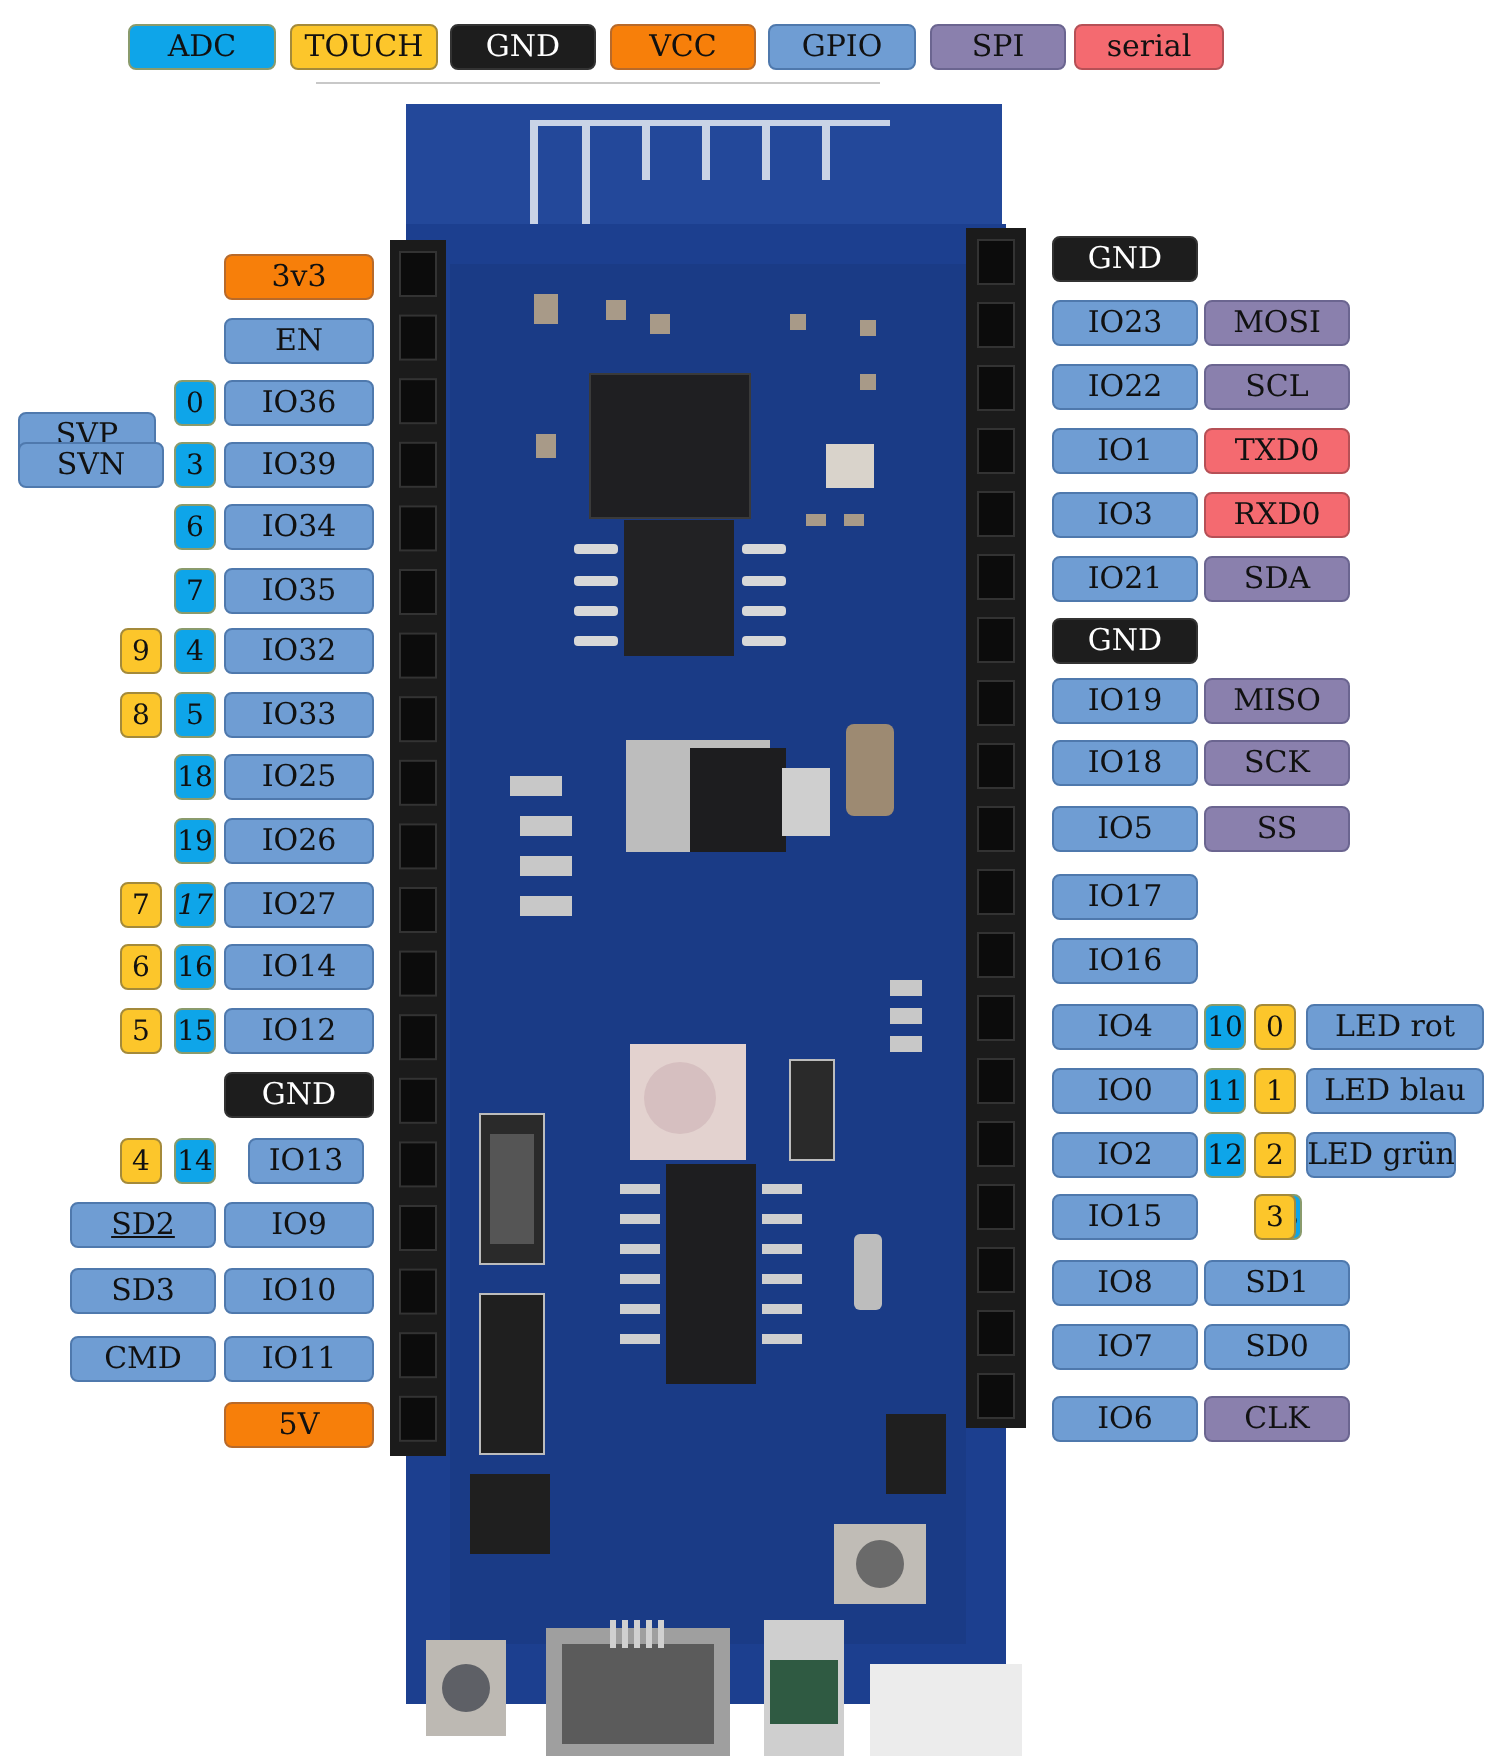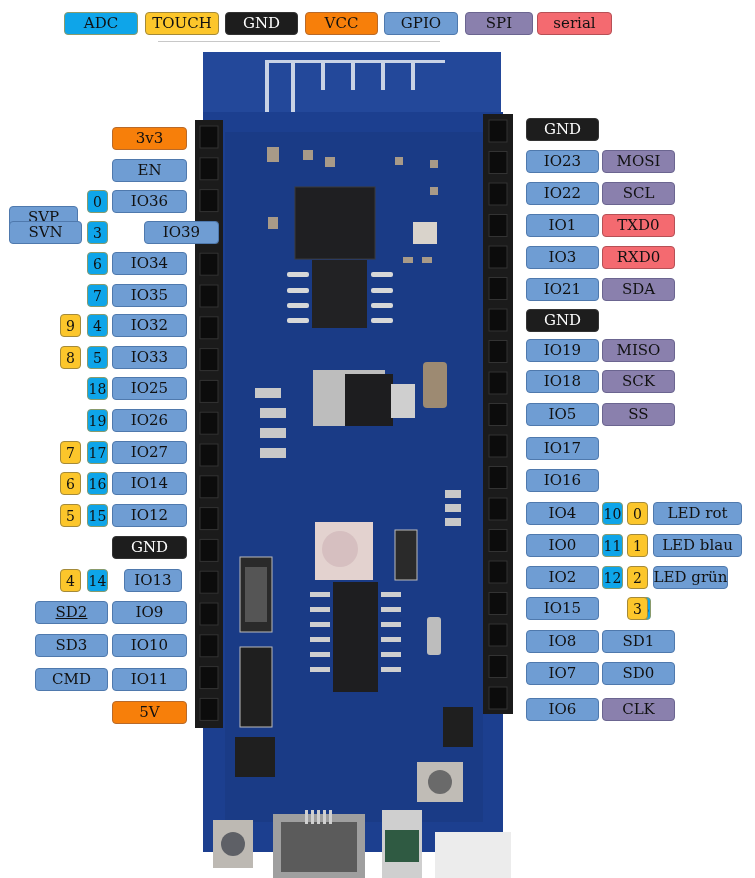--- a/index.html
+++ b/index.html
@@ -210,39 +210,39 @@
 
   <rect x="240" y="780" width="76" height="60" fill="#ececec"></rect>
 </svg>
 
 <div id="left">
     <div class="tag vcc" style="left: 112px; top: 127px; width: 75px;">3v3</div>
     <div class="tag gpio" style="left: 112px; top: 159px; width: 75px;">EN</div>
     <div class="tag gpio" style="left: 112px; top: 190px; width: 75px;">IO36</div>
     <div class="tag adc sm" style="left: 87px; top: 190px; width: 21px;">0</div>
     <div class="tag gpio" style="left: 9px; top: 206px; width: 69px;">SVP</div>
-    <div class="tag gpio" style="left: 112px; top: 221px; width: 75px; margin-left: 32px;">IO39</div>
+    <div class="tag gpio" style="left: 112px; top: 221px; width: 75px;">IO39</div>
     <div class="tag adc sm" style="left: 87px; top: 221px; width: 21px;">3</div>
     <div class="tag gpio" style="left: 9px; top: 221px; width: 73px;">SVN</div>
     <div class="tag gpio" style="left: 112px; top: 252px; width: 75px;">IO34</div>
     <div class="tag adc sm" style="left: 87px; top: 252px; width: 21px;">6</div>
     <div class="tag gpio" style="left: 112px; top: 284px; width: 75px;">IO35</div>
     <div class="tag adc sm" style="left: 87px; top: 284px; width: 21px;">7</div>
     <div class="tag gpio" style="left: 112px; top: 314px; width: 75px;">IO32</div>
     <div class="tag adc sm" style="left: 87px; top: 314px; width: 21px;">4</div>
     <div class="tag touch sm" style="left: 60px; top: 314px; width: 21px;">9</div>
     <div class="tag gpio" style="left: 112px; top: 346px; width: 75px;">IO33</div>
     <div class="tag adc sm" style="left: 87px; top: 346px; width: 21px;">5</div>
     <div class="tag touch sm" style="left: 60px; top: 346px; width: 21px;">8</div>
     <div class="tag gpio" style="left: 112px; top: 377px; width: 75px;">IO25</div>
     <div class="tag adc sm" style="left: 87px; top: 377px; width: 21px;">18</div>
     <div class="tag gpio" style="left: 112px; top: 409px; width: 75px;">IO26</div>
     <div class="tag adc sm" style="left: 87px; top: 409px; width: 21px;">19</div>
     <div class="tag gpio" style="left: 112px; top: 441px; width: 75px;">IO27</div>
-    <div class="tag adc sm" style="left: 87px; top: 441px; width: 21px;">17</div>
+    <div class="tag adc sm" style="left: 87px; top: 441px; width: 21px; font-style: italic;">17</div>
     <div class="tag touch sm" style="left: 60px; top: 441px; width: 21px;">7</div>
     <div class="tag gpio" style="left: 112px; top: 472px; width: 75px;">IO14</div>
     <div class="tag adc sm" style="left: 87px; top: 472px; width: 21px;">16</div>
     <div class="tag touch sm" style="left: 60px; top: 472px; width: 21px;">6</div>
     <div class="tag gpio" style="left: 112px; top: 504px; width: 75px;">IO12</div>
     <div class="tag adc sm" style="left: 87px; top: 504px; width: 21px;">15</div>
     <div class="tag touch sm" style="left: 60px; top: 504px; width: 21px;">5</div>
     <div class="tag gnd" style="left: 112px; top: 536px; width: 75px;">GND</div>
     <div class="tag gpio" style="left: 112px; top: 569px; width: 58px; margin-left: 12px;">IO13</div>
     <div class="tag adc sm" style="left: 87px; top: 569px; width: 21px;">14</div>

